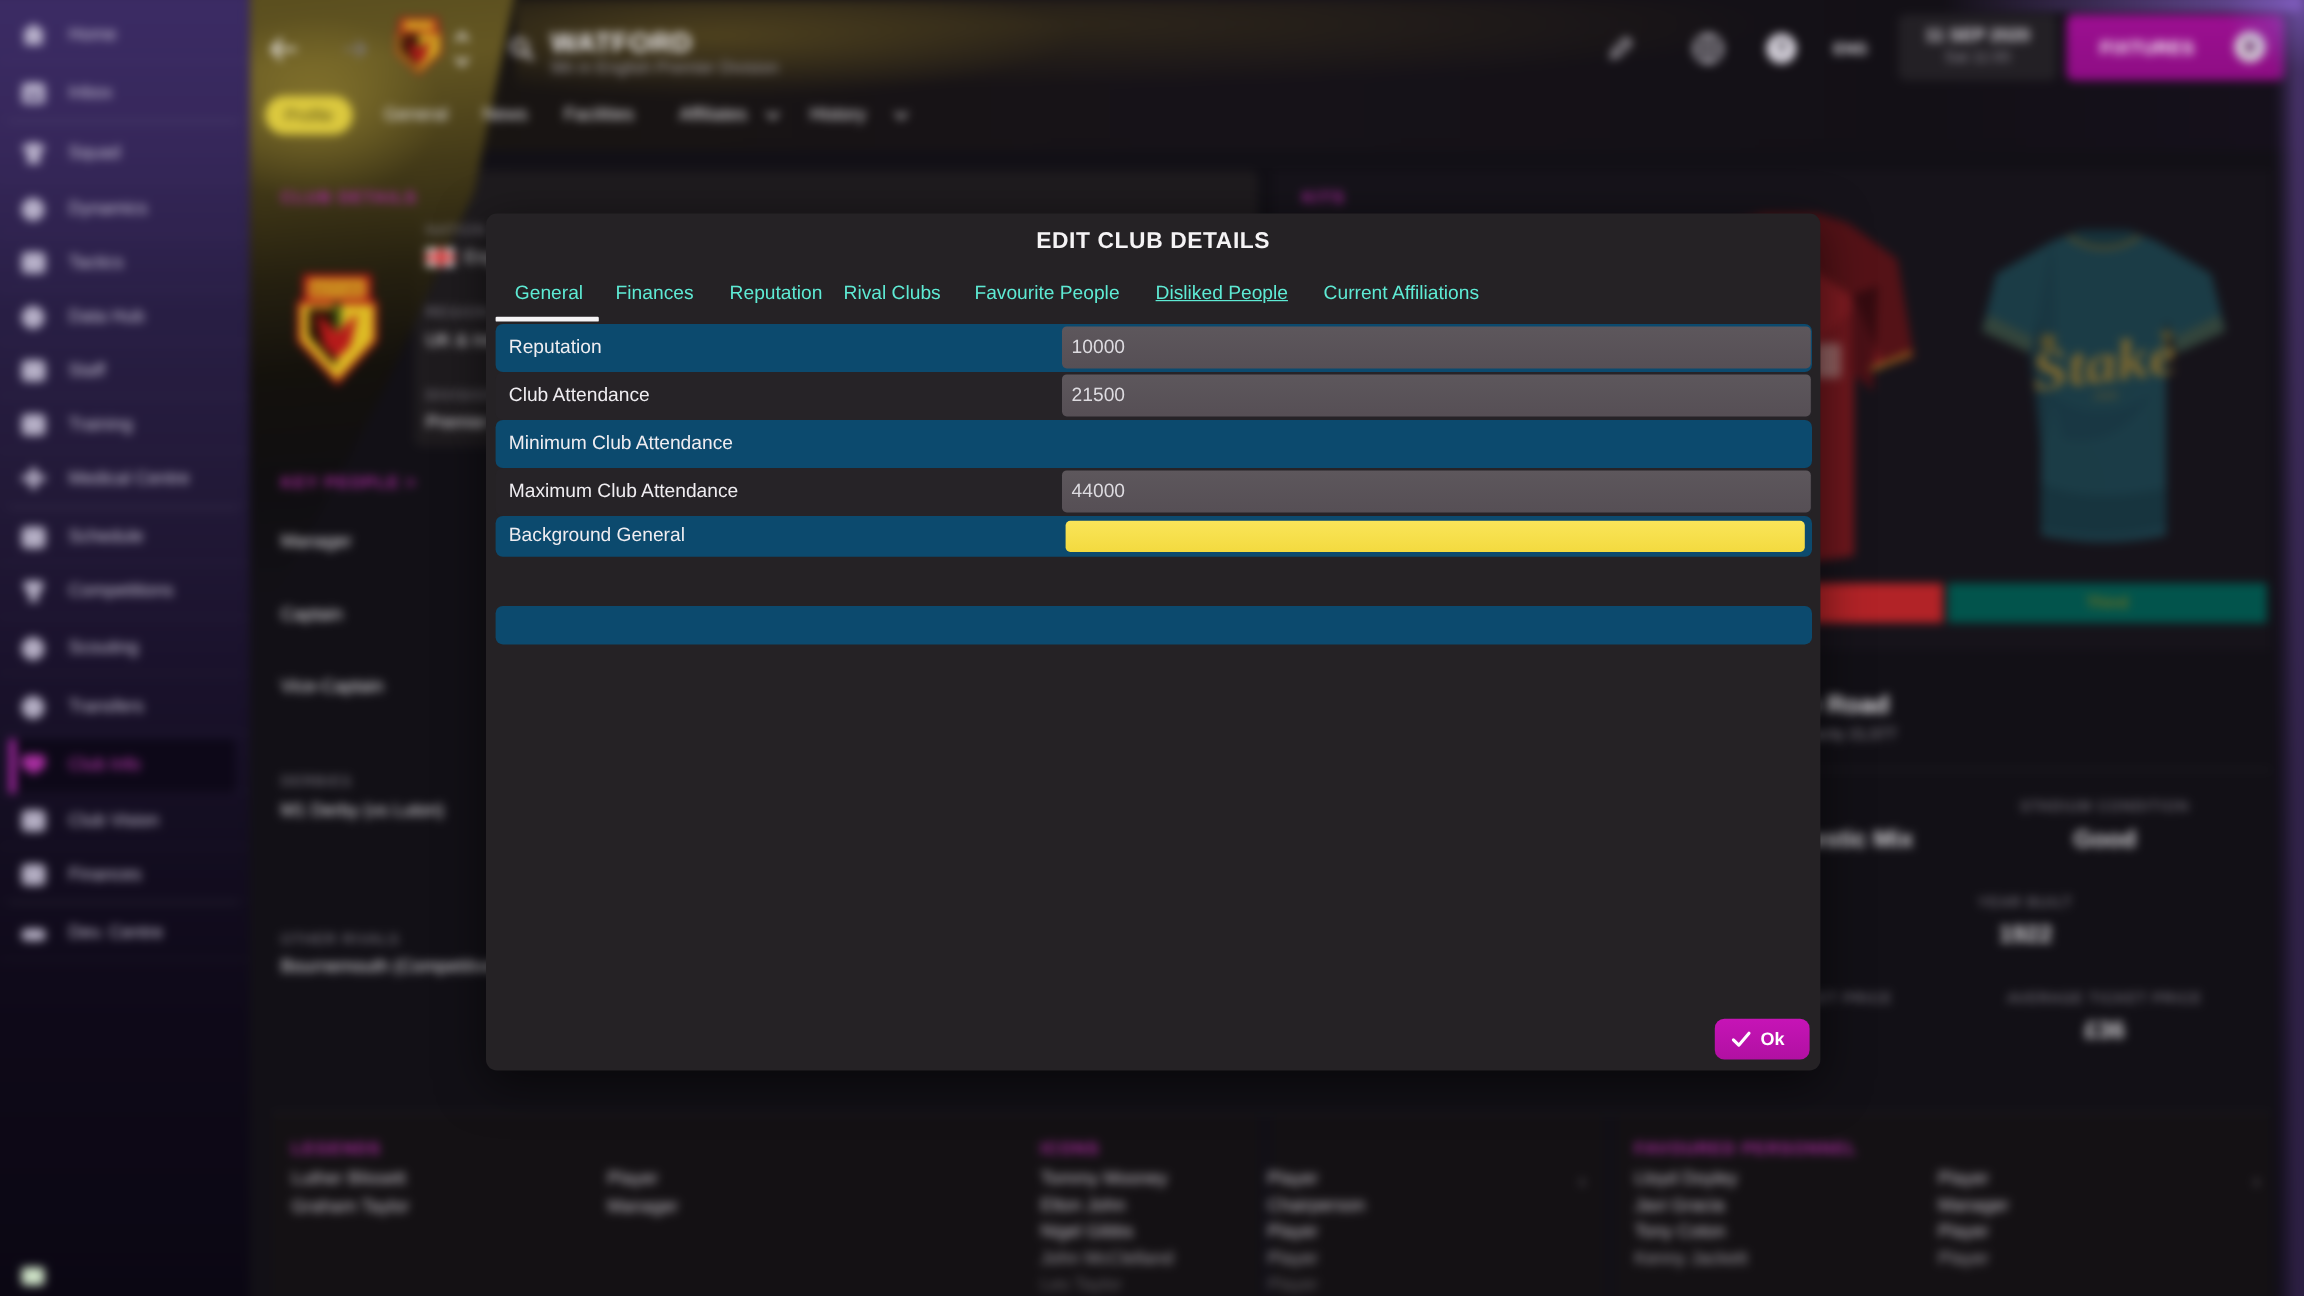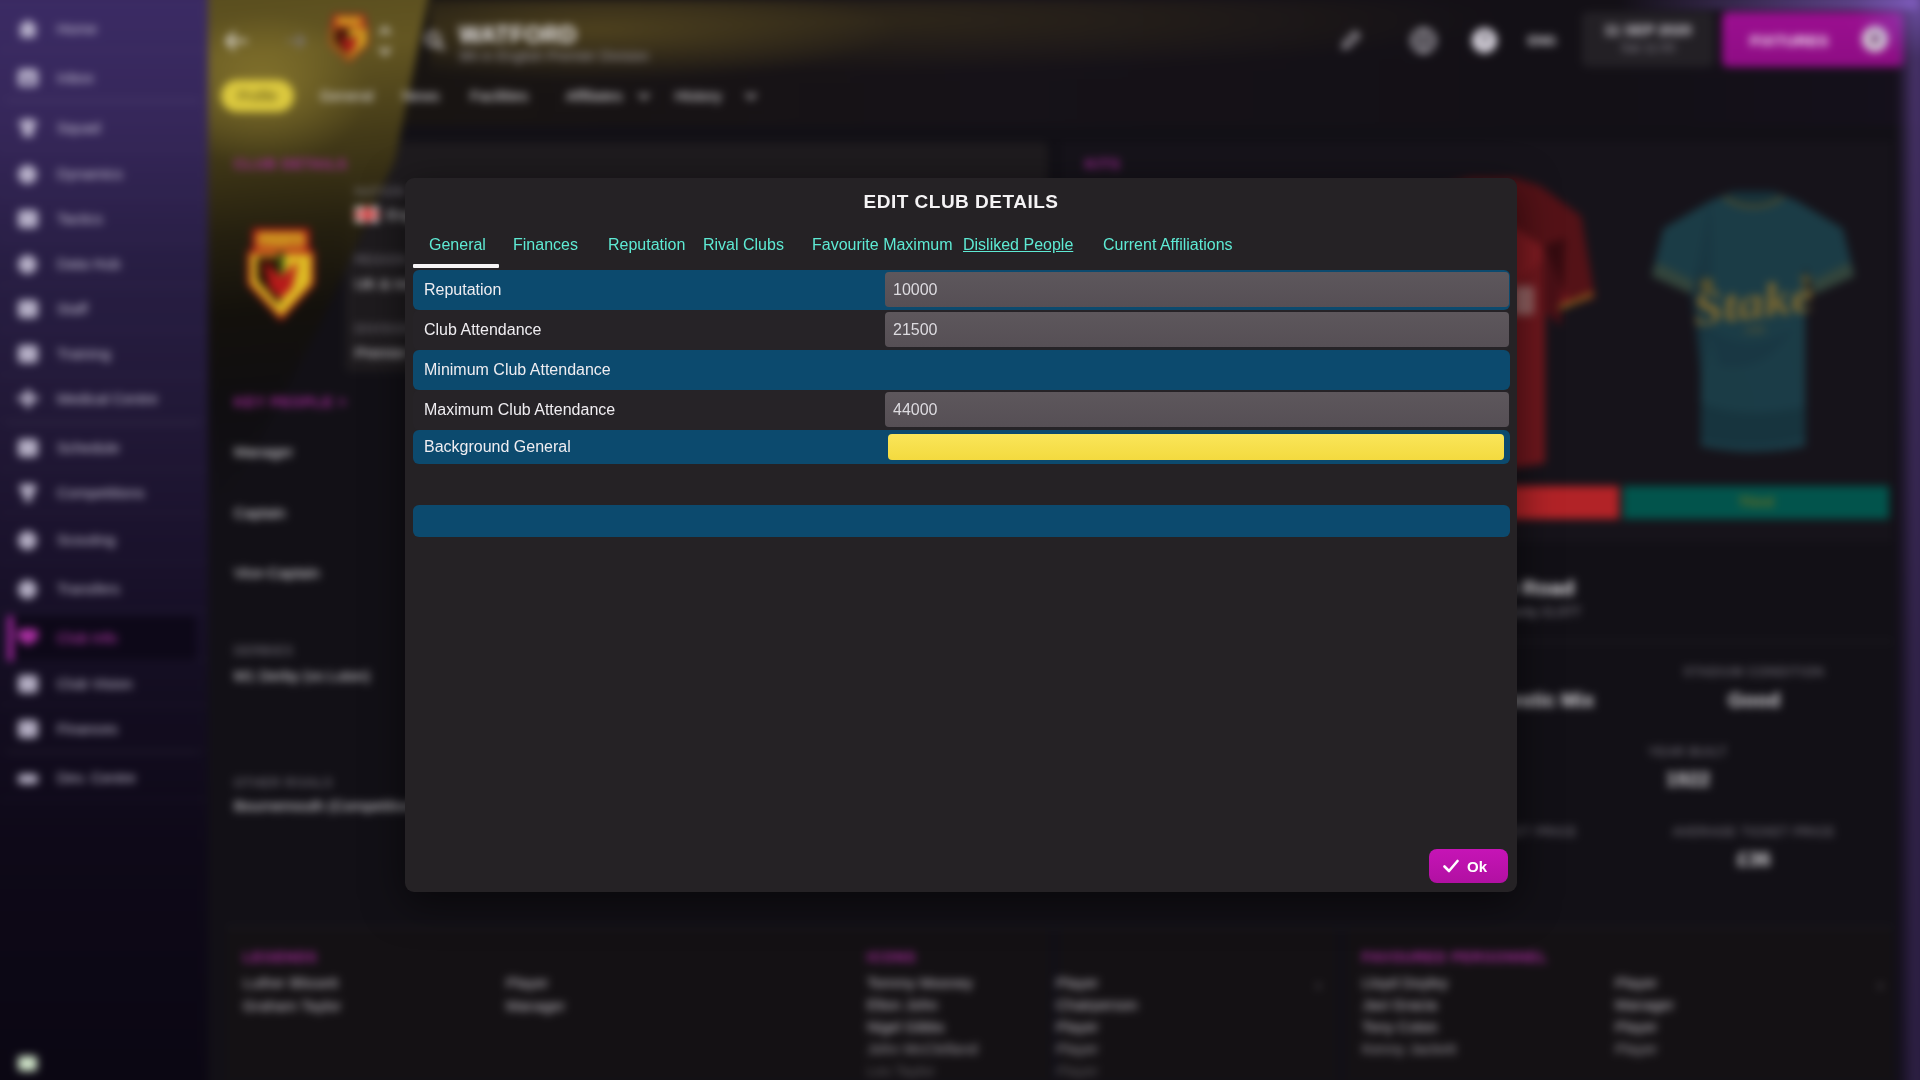--- a/index.html
+++ b/index.html
@@ -348,21 +348,21 @@
   <div class="abs" id="crnr"></div>
 </circle></path></div>
   </div>
 
 <div id="modal">
   <div id="mtitle">EDIT CLUB DETAILS</div>
   <span class="mtab" style="left:24px;">General</span>
   <span class="mtab" style="left:108px;">Finances</span>
   <span class="mtab" style="left:203px;">Reputation</span>
   <span class="mtab" style="left:298px;">Rival Clubs</span>
-  <span class="mtab" style="left:407px;">Favourite Maximum</span>
+  <span class="mtab" style="left:407px;">Favourite People</span>
   <span class="mtab" style="left:558px;text-decoration:underline;">Disliked People</span>
   <span class="mtab" style="left:698px;">Current Affiliations</span>
   <div id="munder"></div>
   <div class="mrow rlight" style="top:92px; height:40px;">
       <span class="mlabel">Reputation</span>
       <div class="mfield" style="top:2px;">10000</div>
     </div>
   <div class="mrow rdark" style="top:132px; height:40px;">
       <span class="mlabel">Club Attendance</span>
       <div class="mfield" style="top:2px;">21500</div>

